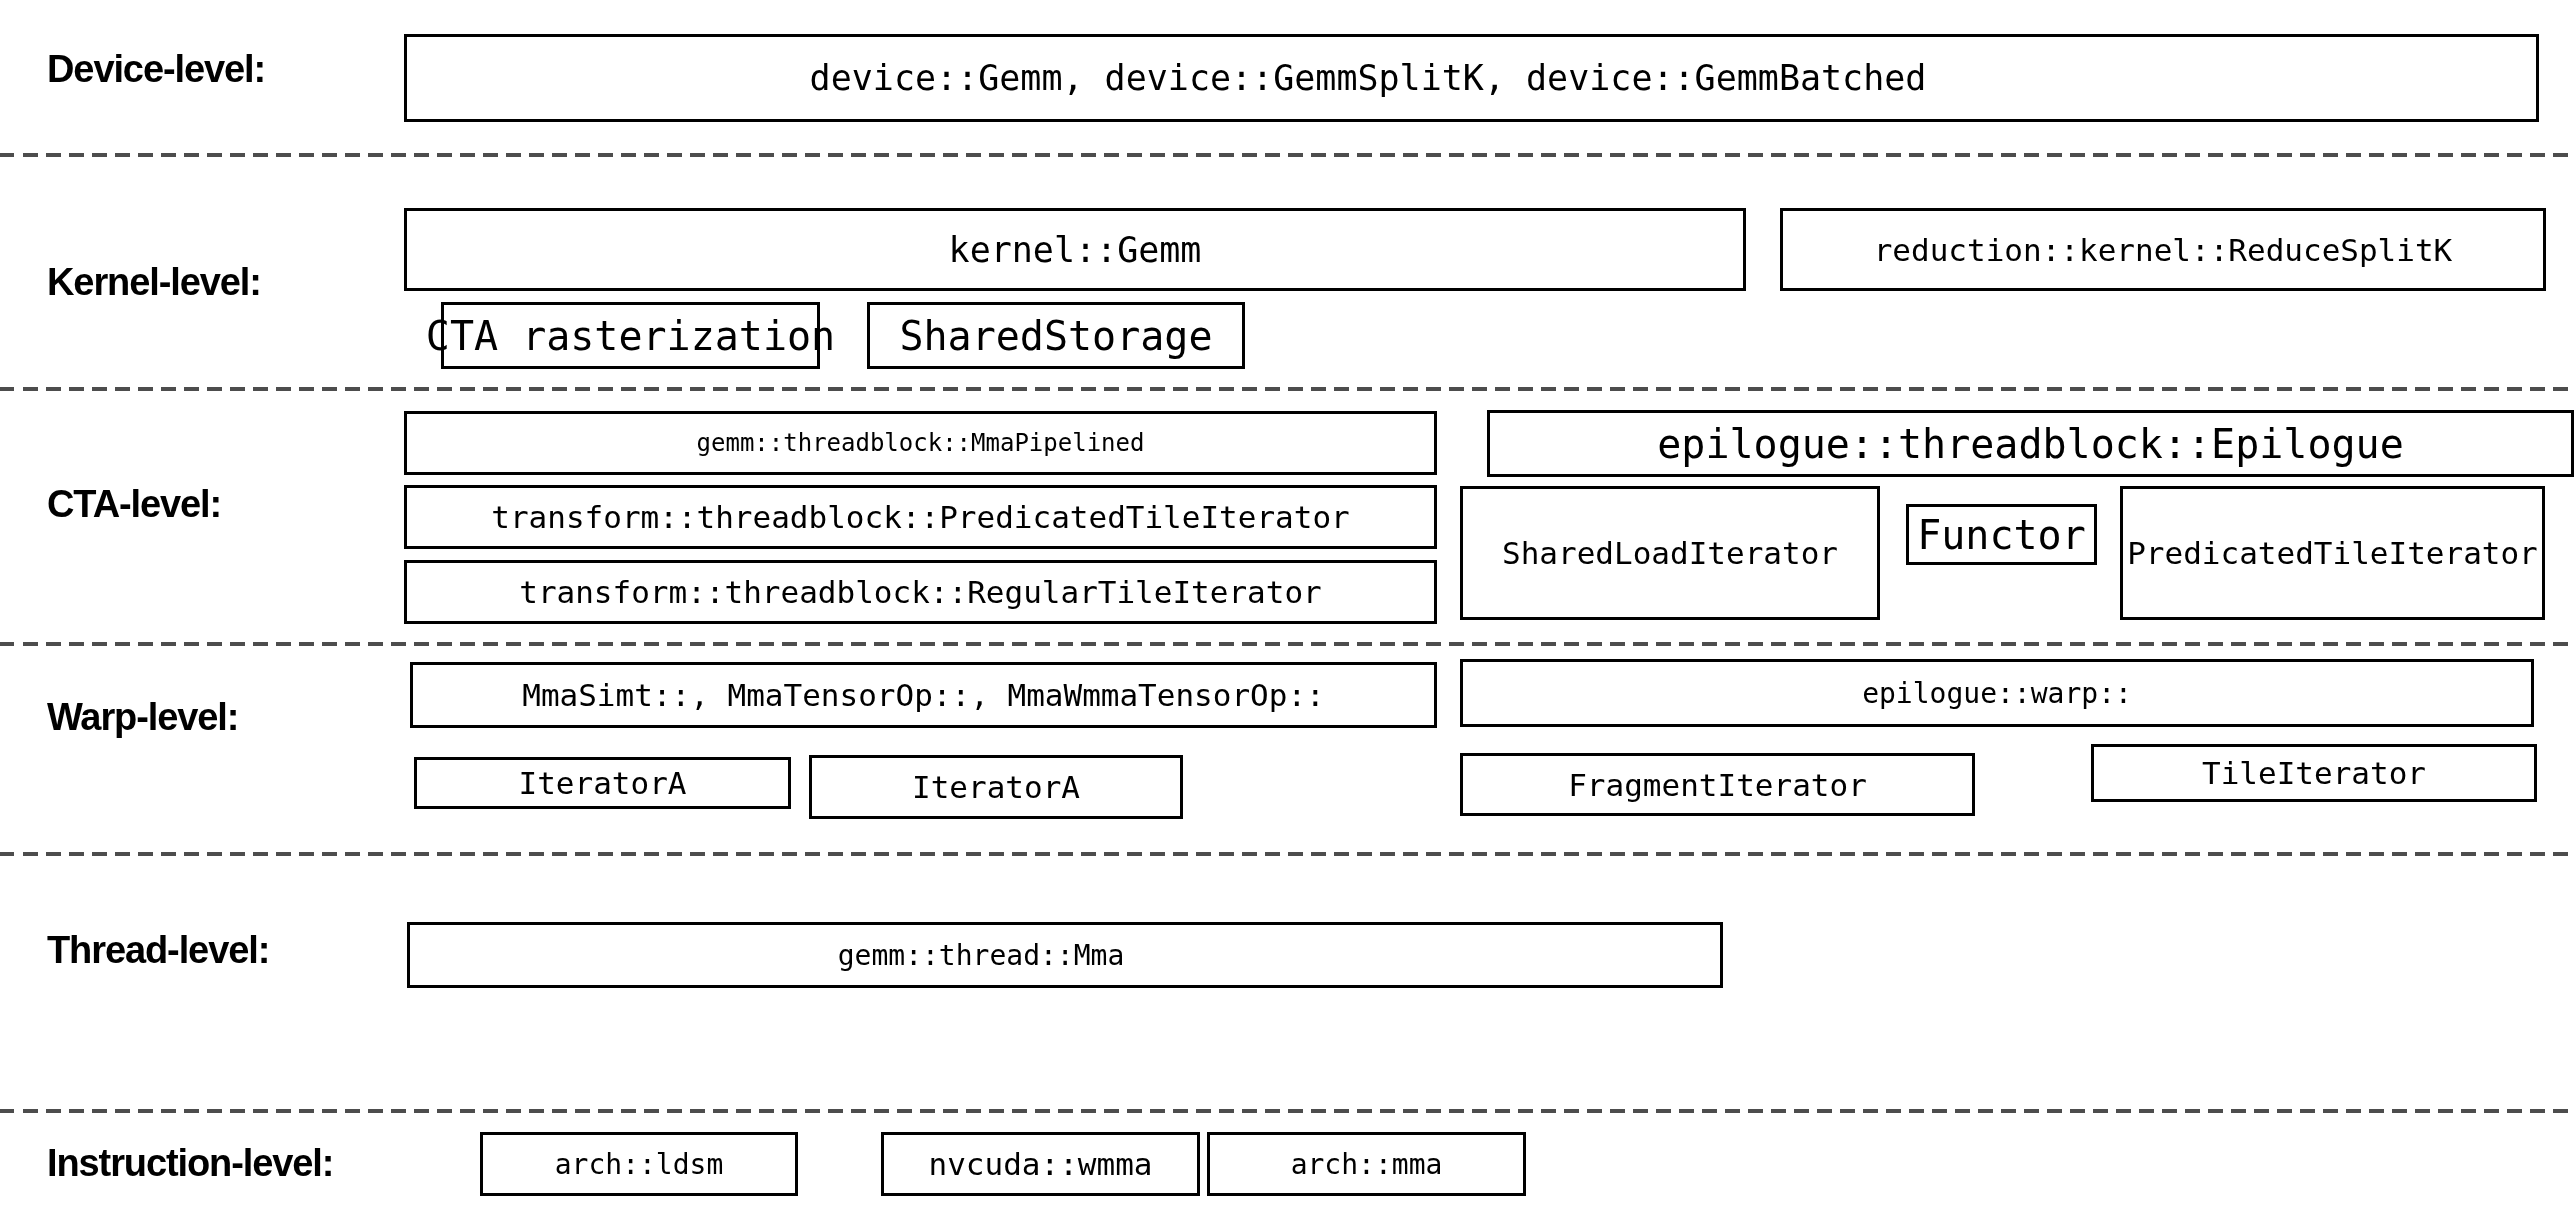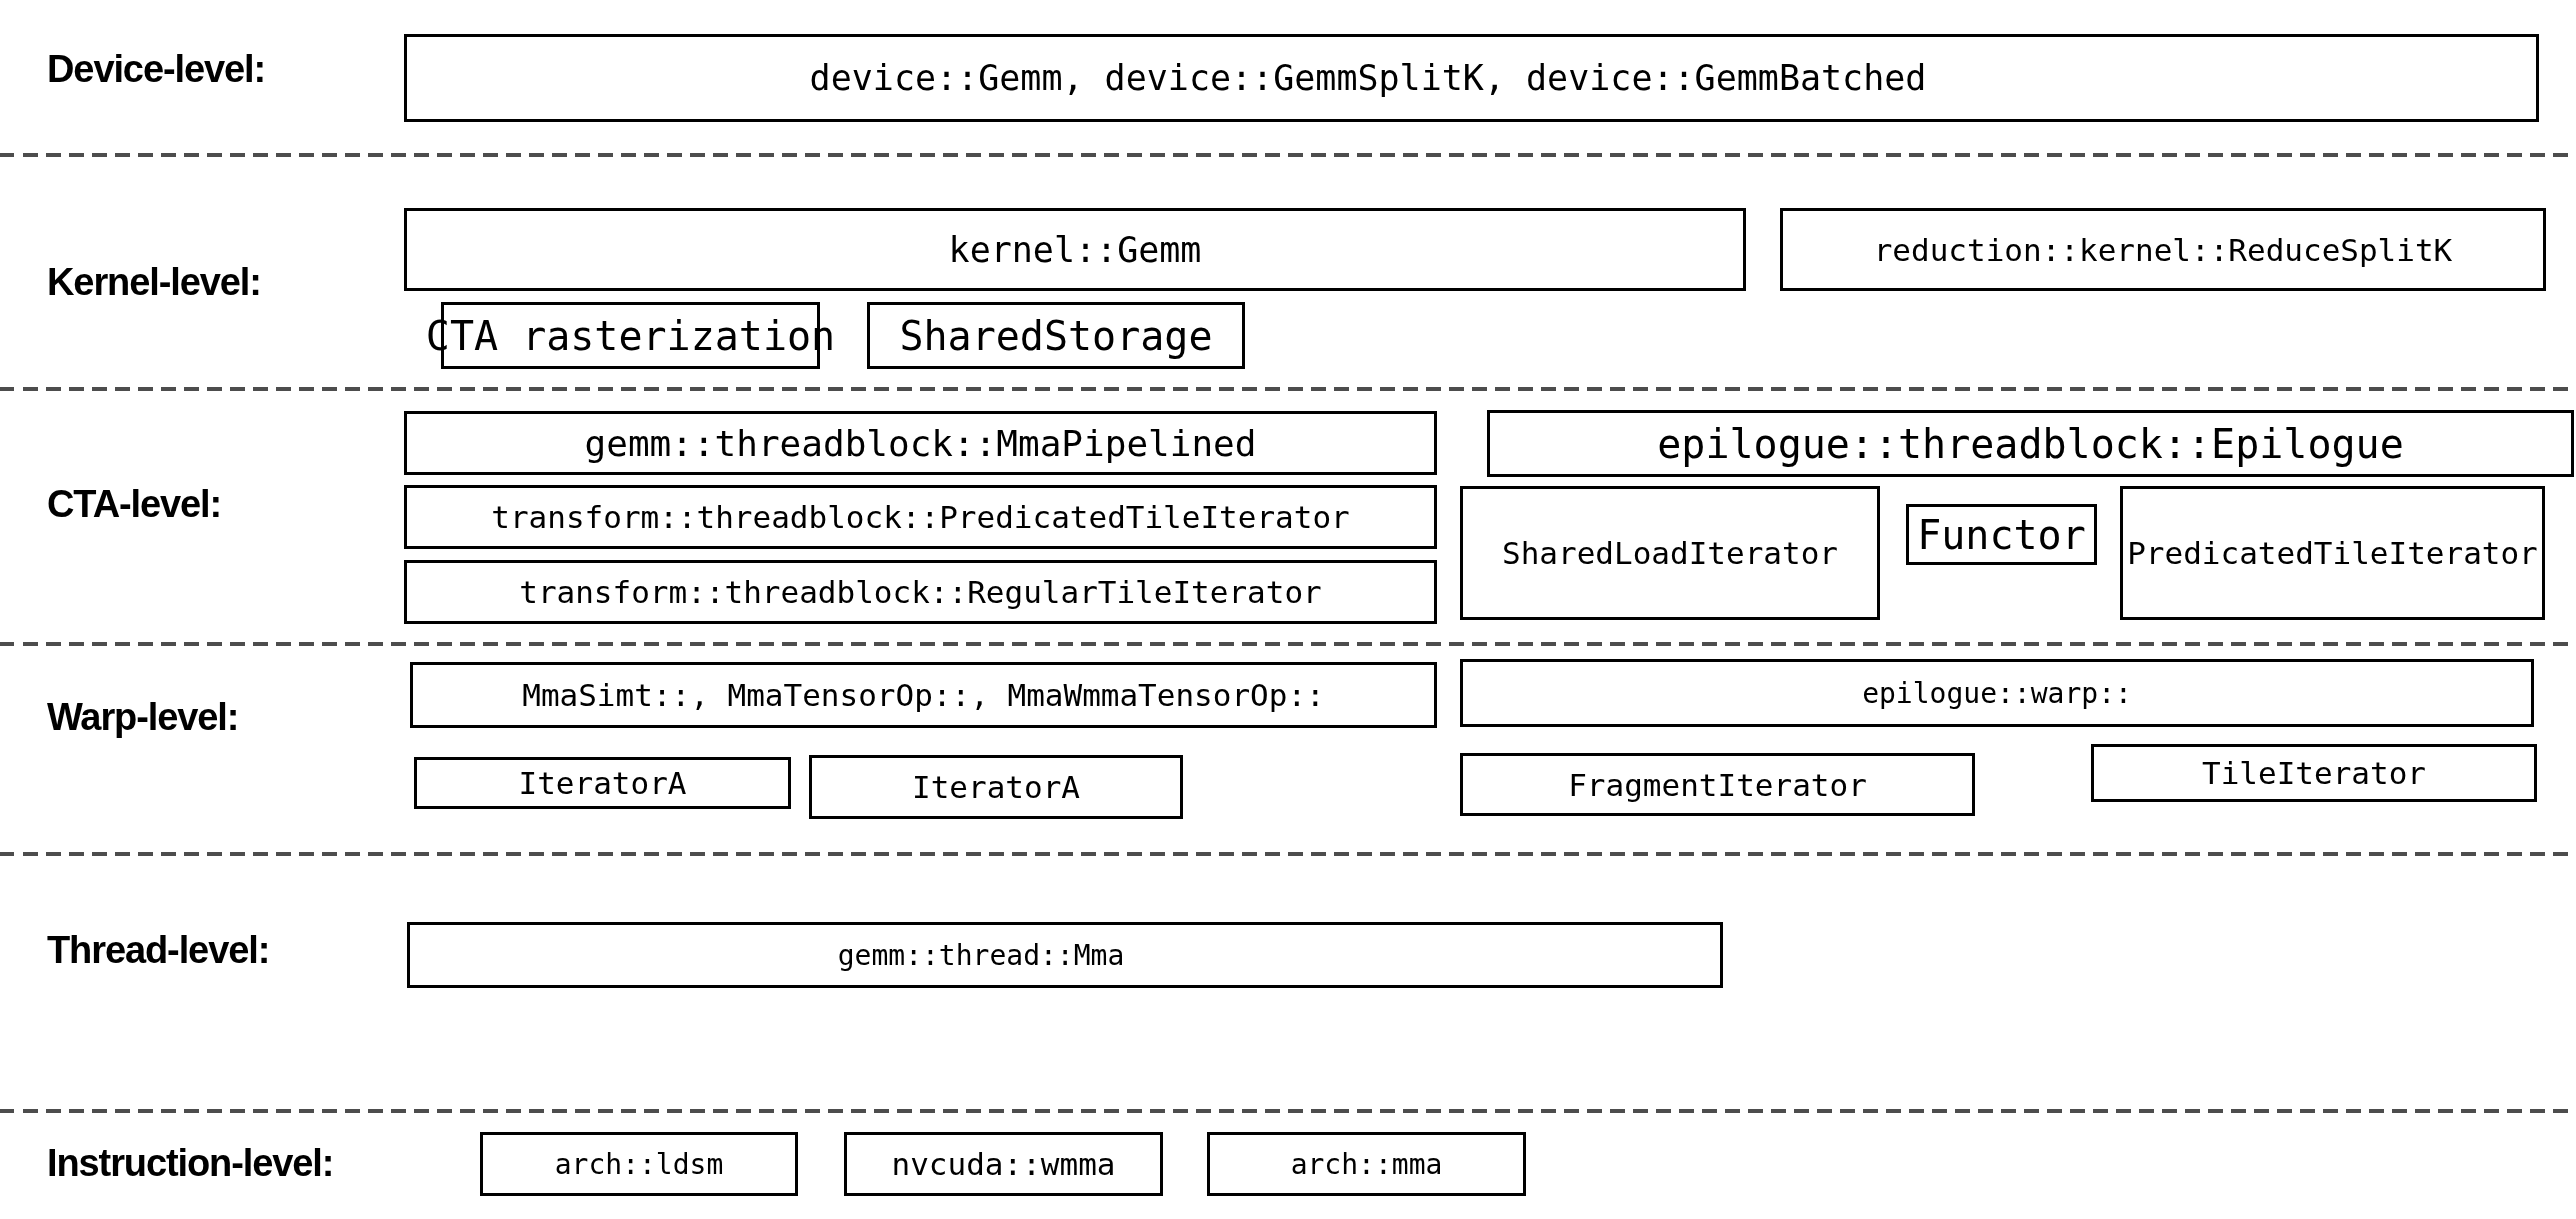--- a/index.html
+++ b/index.html
@@ -42,21 +42,21 @@
     box-sizing: border-box;
     border: 3.8px solid var(--box-border);
     background: var(--box-bg);
     display: flex;
     align-items: center;
     justify-content: center;
     font-family: "DejaVu Sans Mono", "Liberation Mono", monospace;
     color: var(--text);
     white-space: nowrap;
   }
-  .fs47 { font-size: 36px; }
+  .fs47 { font-size: 24px; }
   .fs46 { font-size: 35px; }
   .fs45 { font-size: 40px; margin-left: 27px; }
   .fs44 { font-size: 40px; margin-top: 13px; }
   .fs42 { font-size: 28px; }
   .fs41 { font-size: 31px; }
   .fs40 { font-size: 31px; }
   .bias-left-device { padding-right: 207px; }
   .bias-left-thread { padding-right: 168px; }
 </style>
 </head>
@@ -93,15 +93,15 @@
 <div class="box fs41" style="left:410px; top:662px; width:1027px; height:66px">MmaSimt::, MmaTensorOp::, MmaWmmaTensorOp::</div>
 <div class="box fs41" style="left:414px; top:757px; width:377px; height:52px">IteratorA</div>
 <div class="box fs41" style="left:809px; top:755px; width:374px; height:64px">IteratorA</div>
 <div class="box fs42" style="left:1460px; top:659px; width:1074px; height:68px">epilogue::warp::</div>
 <div class="box fs41" style="left:1460px; top:753px; width:515px; height:63px">FragmentIterator</div>
 <div class="box fs41" style="left:2091px; top:744px; width:446px; height:58px">TileIterator</div>
 
 <div class="box fs42 bias-left-thread" style="left:407px; top:922px; width:1316px; height:66px">gemm::thread::Mma</div>
 
 <div class="box fs42" style="left:480px; top:1132px; width:318px; height:64px">arch::ldsm</div>
-<div class="box fs41" style="left:844px; top:1132px; width:319px; height:64px">nvcuda::wmma</div>
+<div class="box fs41" style="left:881px; top:1132px; width:319px; height:64px">nvcuda::wmma</div>
 <div class="box fs42" style="left:1207px; top:1132px; width:319px; height:64px">arch::mma</div>
 
 
 </body></html>

